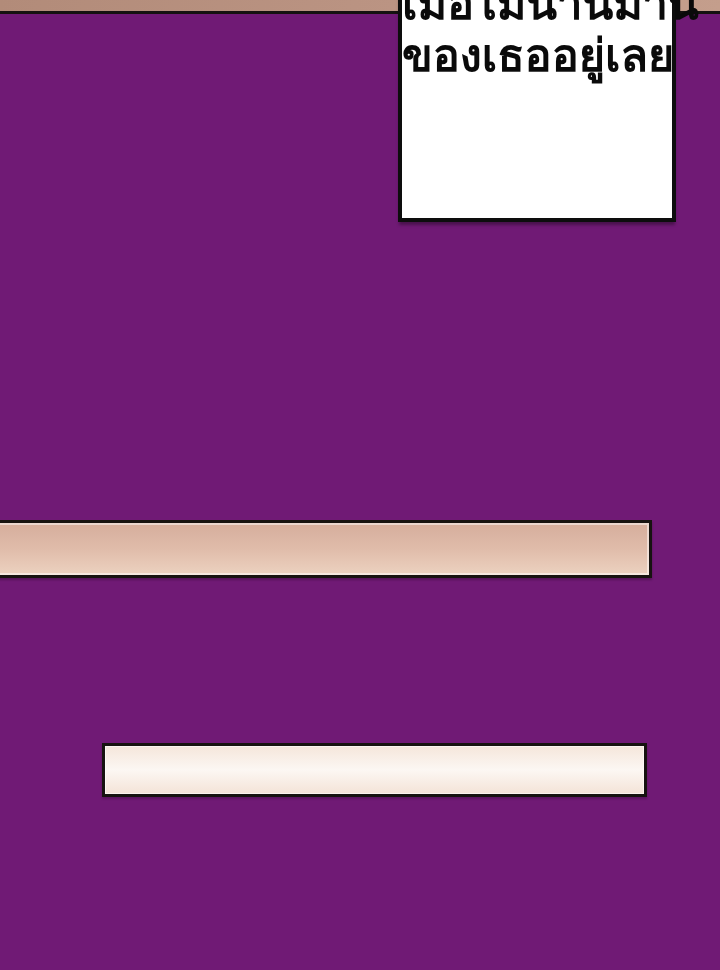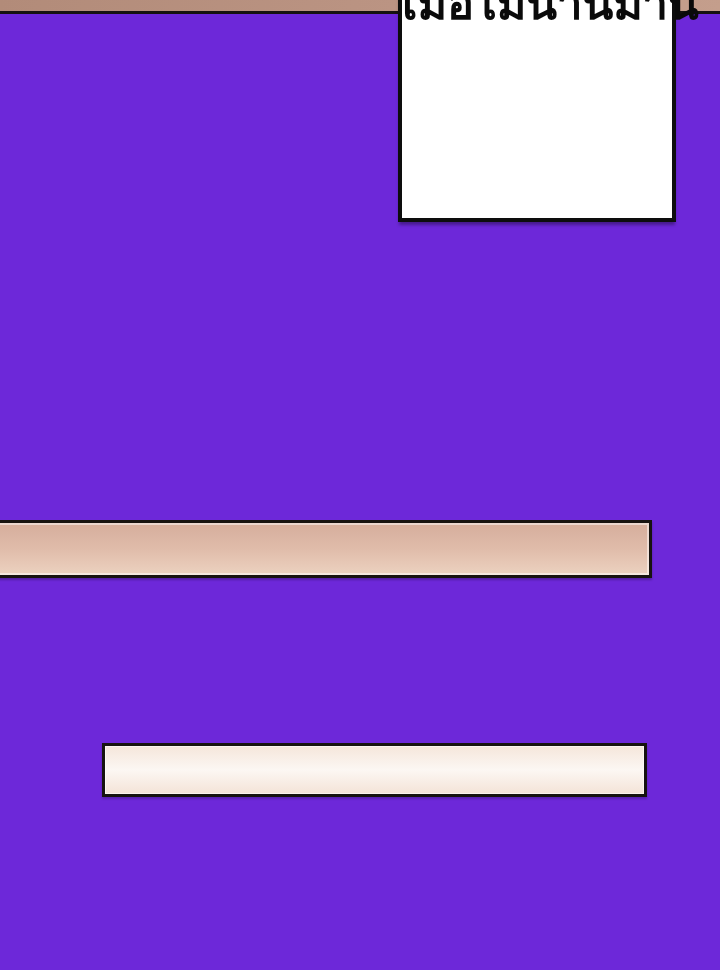--- a/index.html
+++ b/index.html
@@ -5,21 +5,21 @@
   html, body {
     margin: 0;
     padding: 0;
     background: #ffffff;
     font-family: "DejaVu Serif", "Liberation Serif", serif;
   }
   .page {
     position: relative;
     width: 720px;
     height: 970px;
-    background: #6d28d9;
+    background: #701a75;
     overflow: hidden;
   }
 
   
   .top-strip {
     position: absolute;
     left: 0; top: 0;
     width: 720px;
     height: 11px;
     background: linear-gradient(105deg, #b28b79 0%, #bb9483 55%, #c49e8c 100%);
@@ -85,16 +85,17 @@
 
   <div class="top-strip"></div>
 
   <div class="middle-bar"></div>
 
   <div class="lower-bar"></div>
 
   <div class="speech-bubble">
     <div class="speech-text">
       <span class="speech-line">เมื่อไม่นานมานี้</span>
+      <span class="speech-line">ของเธออยู่เลย</span>
     </div>
   </div>
 
 </div>
 
 </body></html>

